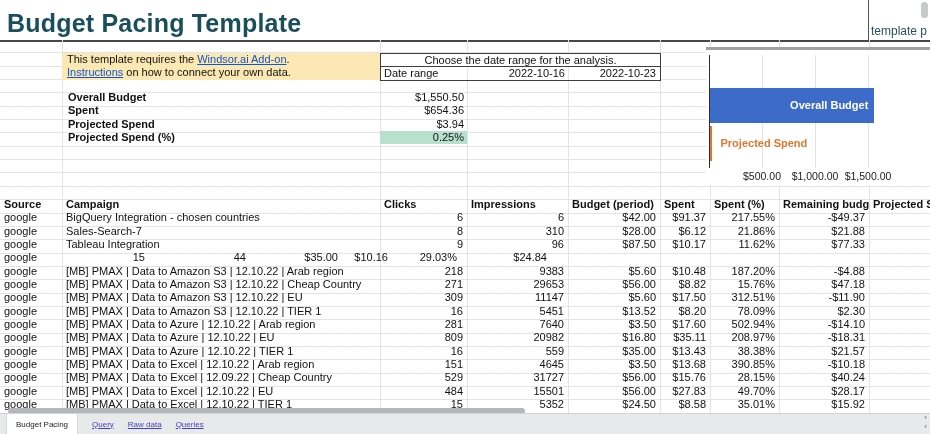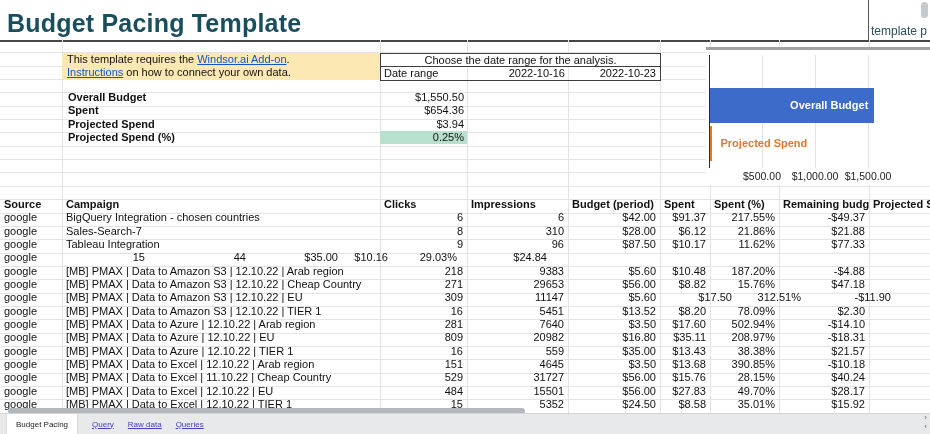--- a/index.html
+++ b/index.html
@@ -198,21 +198,21 @@
         <div class="tc right" style="width: 69px;">15.76%</div>
         <div class="tc right" style="width: 90px;">$47.18</div>
         <div class="tc left" style="width: 61px;"></div>
       </div>
       <div class="trow">
         <div class="tc left" style="width: 62px;">google</div>
         <div class="tc left" style="width: 318px;">[MB] PMAX | Data to Amazon S3 | 12.10.22 | EU</div>
         <div class="tc right" style="width: 87px;">309</div>
         <div class="tc right" style="width: 101px;">11147</div>
         <div class="tc right" style="width: 92px;">$5.60</div>
-        <div class="tc right" style="width: 50px; margin-left: 26px;">$17.50</div>
+        <div class="tc right" style="width: 50px;">$17.50</div>
         <div class="tc right" style="width: 69px;">312.51%</div>
         <div class="tc right" style="width: 90px;">-$11.90</div>
         <div class="tc left" style="width: 61px;"></div>
       </div>
       <div class="trow">
         <div class="tc left" style="width: 62px;">google</div>
         <div class="tc left" style="width: 318px;">[MB] PMAX | Data to Amazon S3 | 12.10.22 | TIER 1</div>
         <div class="tc right" style="width: 87px;">16</div>
         <div class="tc right" style="width: 101px;">5451</div>
         <div class="tc right" style="width: 92px;">$13.52</div>
@@ -260,21 +260,21 @@
         <div class="tc right" style="width: 87px;">151</div>
         <div class="tc right" style="width: 101px;">4645</div>
         <div class="tc right" style="width: 92px;">$3.50</div>
         <div class="tc right" style="width: 50px;">$13.68</div>
         <div class="tc right" style="width: 69px;">390.85%</div>
         <div class="tc right" style="width: 90px;">-$10.18</div>
         <div class="tc left" style="width: 61px;"></div>
       </div>
       <div class="trow">
         <div class="tc left" style="width: 62px;">google</div>
-        <div class="tc left" style="width: 318px;">[MB] PMAX | Data to Excel | 11.10.22 | Cheap Country</div>
+        <div class="tc left" style="width: 318px;">[MB] PMAX | Data to Excel | 12.09.22 | Cheap Country</div>
         <div class="tc right" style="width: 87px;">529</div>
         <div class="tc right" style="width: 101px;">31727</div>
         <div class="tc right" style="width: 92px;">$56.00</div>
         <div class="tc right" style="width: 50px;">$15.76</div>
         <div class="tc right" style="width: 69px;">28.15%</div>
         <div class="tc right" style="width: 90px;">$40.24</div>
         <div class="tc left" style="width: 61px;"></div>
       </div>
       <div class="trow">
         <div class="tc left" style="width: 62px;">google</div>

